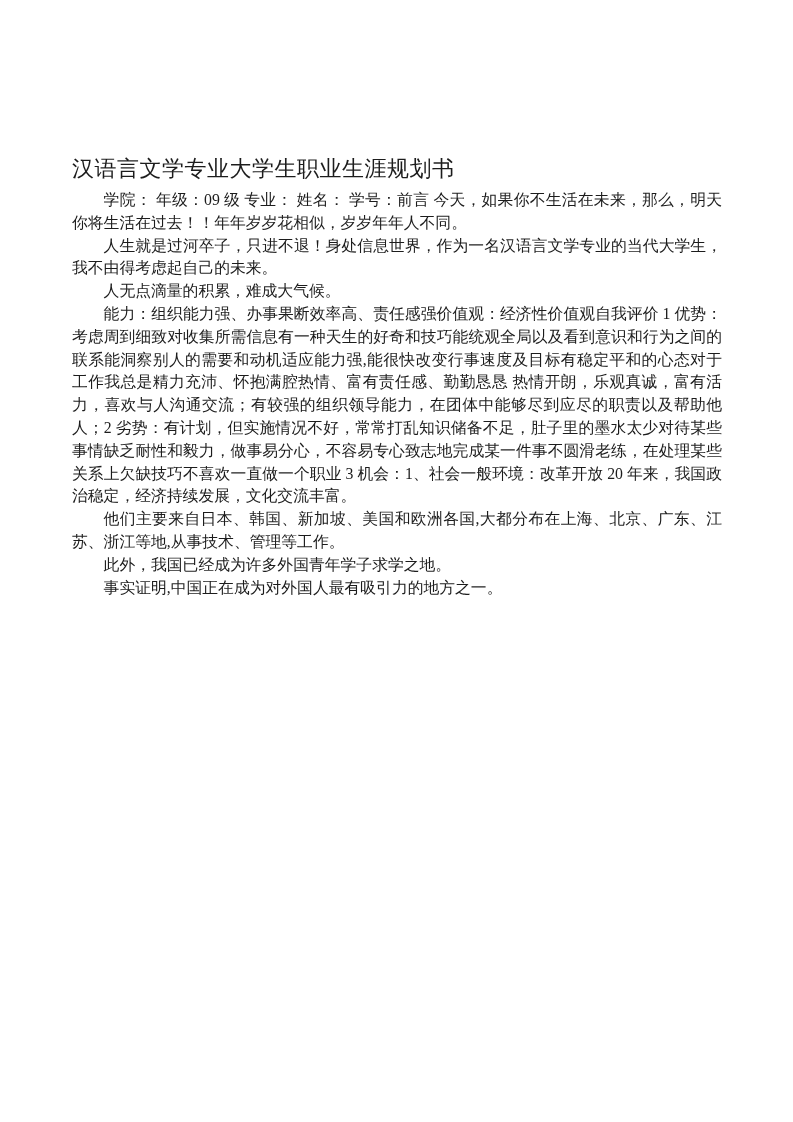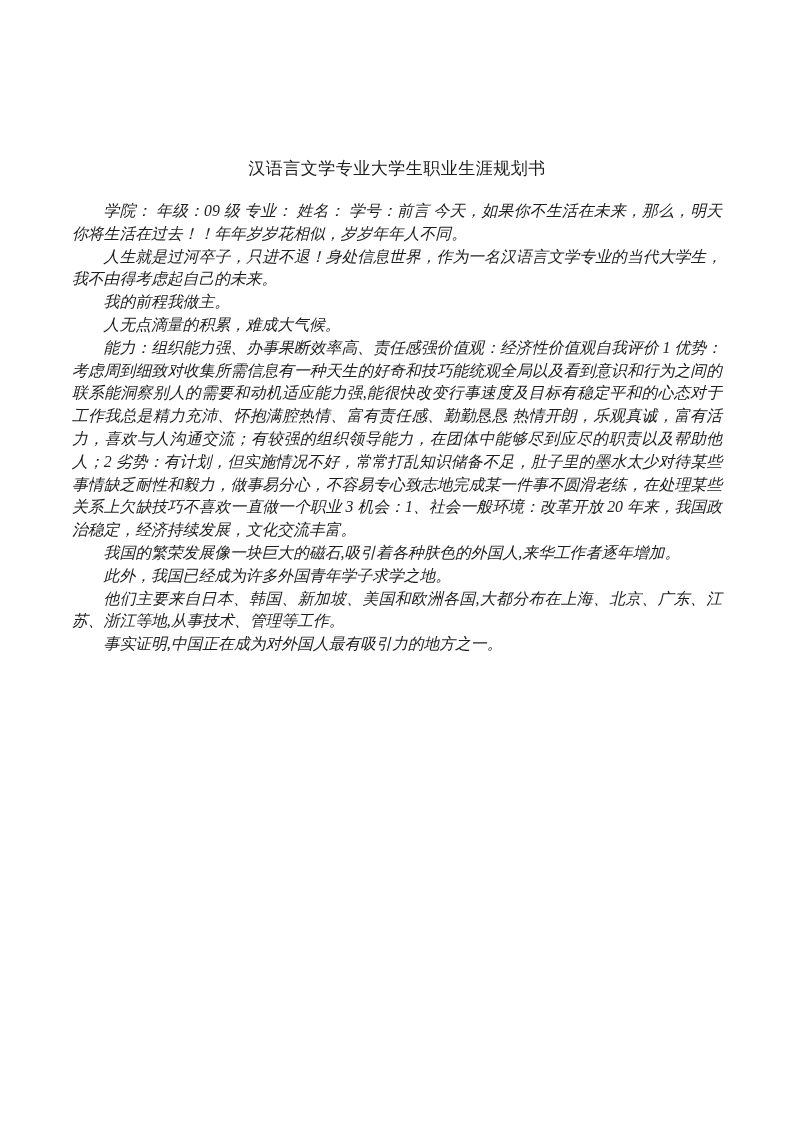--- a/index.html
+++ b/index.html
@@ -13,48 +13,45 @@
     height: 1122px;
     margin: 0 auto;
     background: #ffffff;
     box-sizing: border-box;
     padding: 157px 71px 0 72px;
     overflow: hidden;
     font-family: "Liberation Serif", "DejaVu Serif", serif;
     color: #1c1c1c;
   }
   .doc-title {
-    font-size: 17px;
+    font-size: 22px;
     font-weight: normal;
-    text-align: center;
-    margin: 0 0 19px 0;
+    text-align: left;
+    margin: 0 0 8px 0;
     line-height: 24px;
     letter-spacing: 0.5px;
   }
   .doc-body {
     font-size: 15.8px;
     line-height: 22.8px;
   }
   .para {
     margin: 0;
     text-indent: 2em;
     text-align: justify;
     word-break: break-all;
-    font-style: italic;
   }
 </style>
 </head>
 <body>
 
 <div class="page">
   <h1 class="doc-title">汉语言文学专业大学生职业生涯规划书</h1>
   <div class="doc-body">
       <p class="para">学院：  年级：09 级  专业：  姓名：  学号：前言 今天，如果你不生活在未来，那么，明天你将生活在过去！！年年岁岁花相似，岁岁年年人不同。</p>
       <p class="para">人生就是过河卒子，只进不退！身处信息世界，作为一名汉语言文学专业的当代大学生，我不由得考虑起自己的未来。</p>
-      <p class="para">我的前程我做主。</p>
       <p class="para">人无点滴量的积累，难成大气候。</p>
       <p class="para">能力：组织能力强、办事果断效率高、责任感强价值观：经济性价值观自我评价 1 优势：考虑周到细致对收集所需信息有一种天生的好奇和技巧能统观全局以及看到意识和行为之间的联系能洞察别人的需要和动机适应能力强,能很快改变行事速度及目标有稳定平和的心态对于工作我总是精力充沛、怀抱满腔热情、富有责任感、勤勤恳恳 热情开朗，乐观真诚，富有活力，喜欢与人沟通交流；有较强的组织领导能力，在团体中能够尽到应尽的职责以及帮助他人；2 劣势：有计划，但实施情况不好，常常打乱知识储备不足，肚子里的墨水太少对待某些事情缺乏耐性和毅力，做事易分心，不容易专心致志地完成某一件事不圆滑老练，在处理某些关系上欠缺技巧不喜欢一直做一个职业 3 机会：1、社会一般环境：改革开放 20 年来，我国政治稳定，经济持续发展，文化交流丰富。</p>
-      <p class="para">我国的繁荣发展像一块巨大的磁石,吸引着各种肤色的外国人,来华工作者逐年增加。</p>
+      <p class="para">他们主要来自日本、韩国、新加坡、美国和欧洲各国,大都分布在上海、北京、广东、江苏、浙江等地,从事技术、管理等工作。</p>
       <p class="para">此外，我国已经成为许多外国青年学子求学之地。</p>
-      <p class="para">他们主要来自日本、韩国、新加坡、美国和欧洲各国,大都分布在上海、北京、广东、江苏、浙江等地,从事技术、管理等工作。</p>
       <p class="para">事实证明,中国正在成为对外国人最有吸引力的地方之一。</p>
     </div>
 </div>
 
 </body></html>

